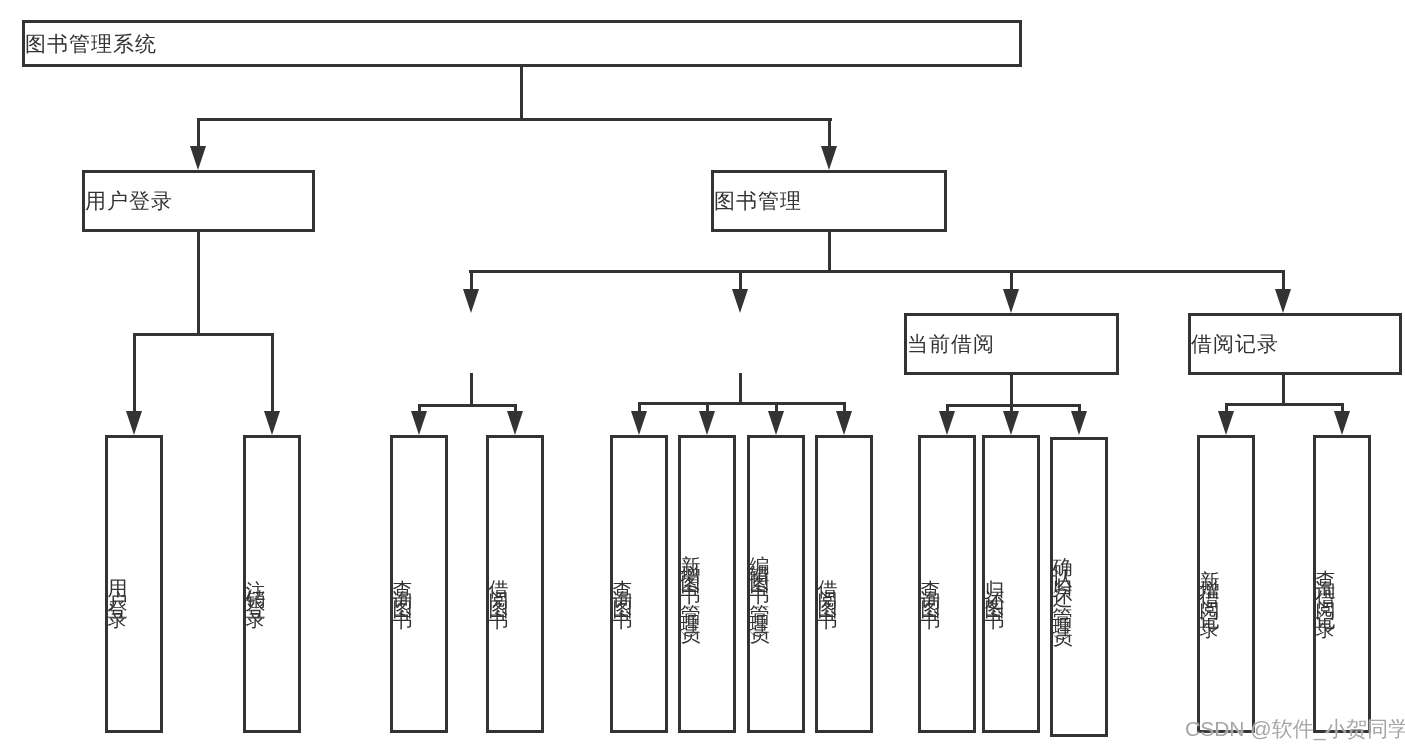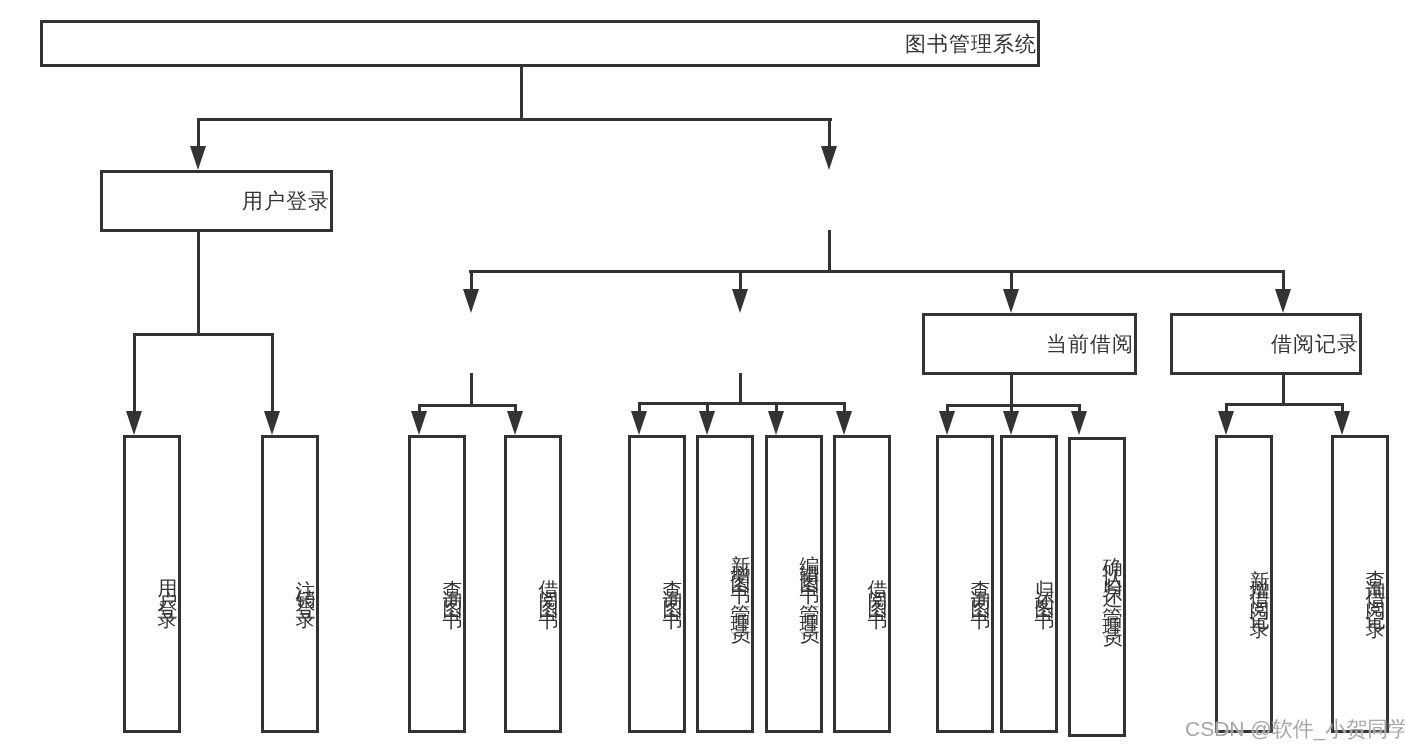--- a/index.html
+++ b/index.html
@@ -2,21 +2,21 @@
 <html><head>
 <meta charset="utf-8">
 <style>
   html,body { margin:0; padding:0; background:#ffffff; }
   .canvas {
     position:relative; width:1405px; height:747px; background:#ffffff;
     font-family:"Liberation Sans", sans-serif; color:#333333; overflow:hidden;
   }
   .box {
     position:absolute; border:3px solid #333333; background:#ffffff;
-    box-sizing:border-box; display:flex; align-items:center; justify-content:flex-end;margin-left:18px;
+    box-sizing:border-box; display:flex; align-items:center; justify-content:flex-start;
   }
   .hlabel { font-size:21px; letter-spacing:1px; white-space:nowrap; }
   .vtext {
     writing-mode:vertical-rl; text-orientation:mixed;
     font-size:20px; letter-spacing:10px; line-height:1;
   }
   .ln { position:absolute; background:#333333; }
   .ah {
     position:absolute; width:0; height:0;
     border-left:8px solid transparent; border-right:8px solid transparent;
@@ -92,25 +92,28 @@
   <div class="ln" style="left:1341px;top:403px;width:3px;height:10px"></div>
   <div class="ah" style="left:1334px;top:411px"></div>
 
   <div class="box" style="left:22px;top:20px;width:1000px;height:47px">
     <span class="hlabel">图书管理系统</span>
   </div>
 
   <div class="box" style="left:82px;top:170px;width:233px;height:62px">
     <span class="hlabel">用户登录</span>
   </div>
+  <div class="box" style="left:711px;top:170px;width:236px;height:62px">
+    <span class="hlabel">图书管理</span>
+  </div>
 
   <div class="box" style="left:904px;top:313px;width:215px;height:62px">
     <span class="hlabel">当前借阅</span>
   </div>
-  <div class="box" style="left:1152px;top:313px;width:192px;height:62px">
+  <div class="box" style="left:1188px;top:313px;width:214px;height:62px">
     <span class="hlabel">借阅记录</span>
   </div>
 
   <div class="box leaf" style="left:105px;top:435px;width:58px;height:298px">
     <span class="vtext">用户登录</span>
   </div>
   <div class="box leaf" style="left:243px;top:435px;width:58px;height:298px">
     <span class="vtext">注销登录</span>
   </div>
 

